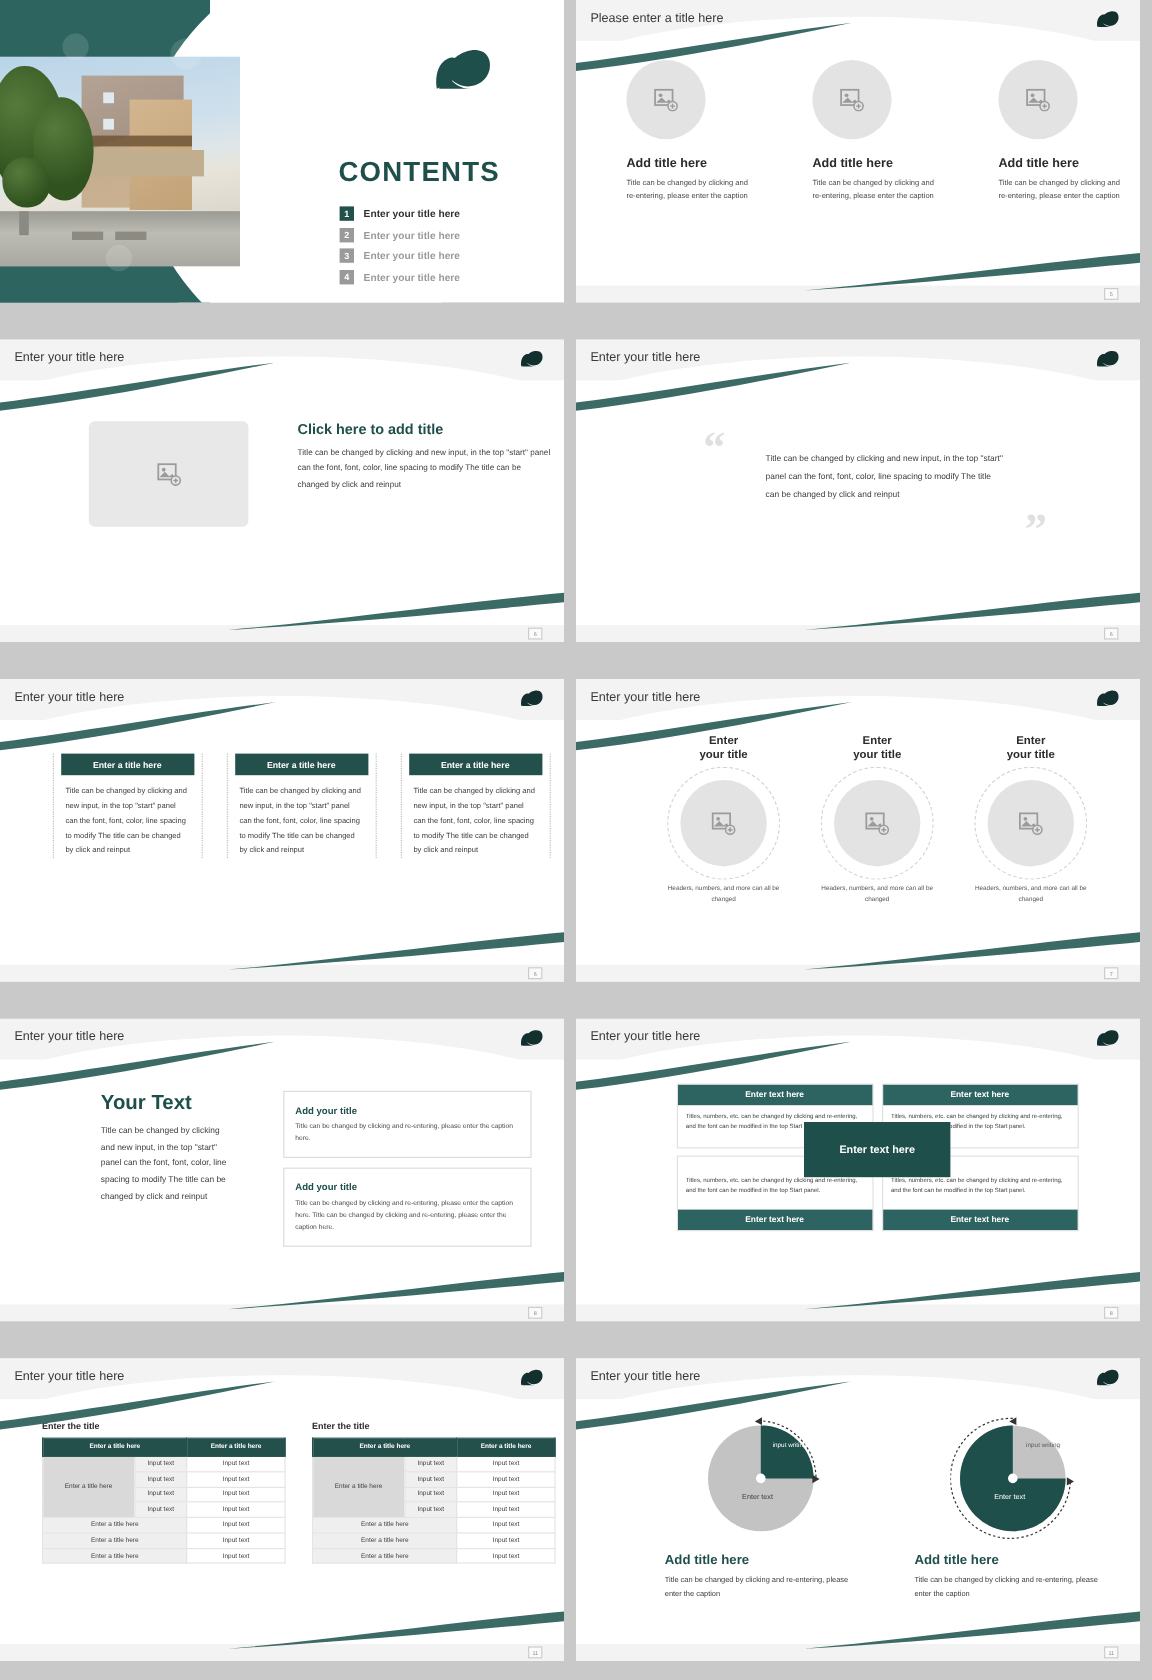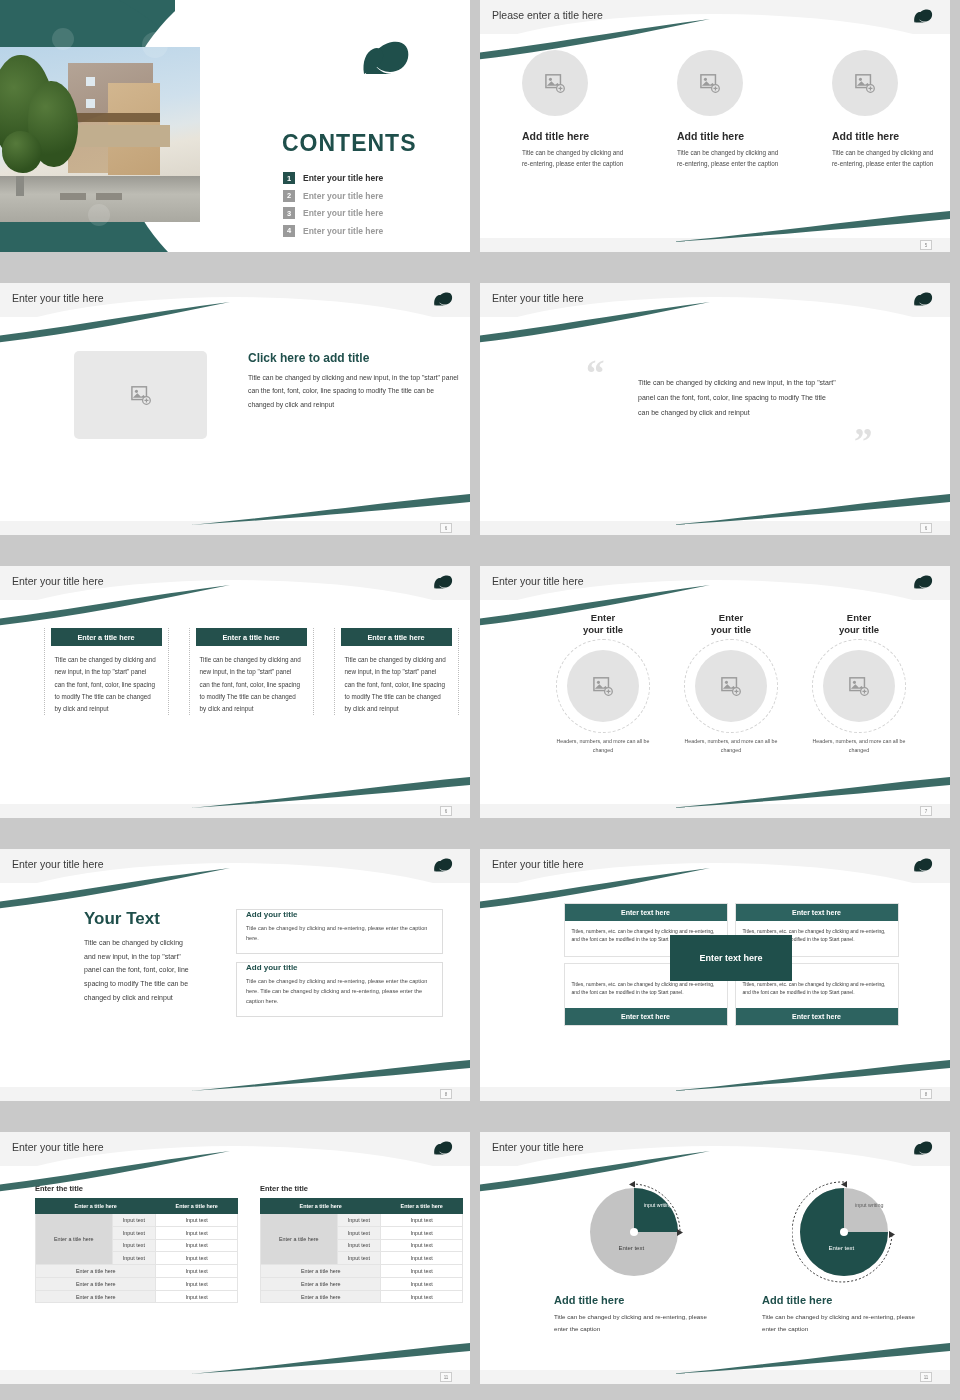--- a/index.html
+++ b/index.html
@@ -185,21 +185,21 @@
     border:1px dashed #d3d3d3; border-radius:50%;
     display:flex; align-items:center; justify-content:center;
   }
   .s6-ring .ph-circle { width:72px; height:72px; }
   .s6-cap { font-size:5.3px; color:#555; line-height:1.75; margin-top:4px; }
 
   
   .s7-wrap { display:flex; padding:20px 0 0 68px; gap:42px; }
   .s7-h { font-size:17px; font-weight:bold; color:#1f4f4b; margin-bottom:7px; }
   .s7-p { font-size:7px; color:#3d3d3d; line-height:1.95; width:110px; }
-  .s7-box { width:207px; border:1px solid #dcdcdc; padding:0 9px 9px; margin-bottom:8px; }
+  .s7-box { width:207px; border:1px solid #dcdcdc; padding:11px 9px 9px; margin-bottom:8px; }
   .s7-bh { font-size:8px; font-weight:bold; color:#1f4f4b; margin-bottom:4px; }
   .s7-bp { font-size:5.6px; color:#4a4a4a; line-height:1.85; }
 
   
   .s8-wrap { position:relative; padding:14px 0 0 0; }
   .s8-grid {
     width:335px; margin:0 auto;
     display:grid; grid-template-columns:1fr 1fr; gap:6px 7px;
   }
   .s8-cell { border:1px solid #e1e1e1; background:#fff; }

